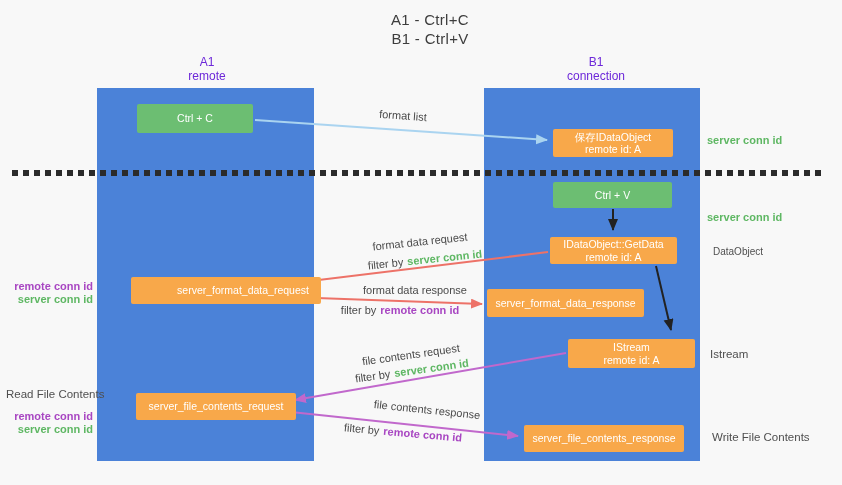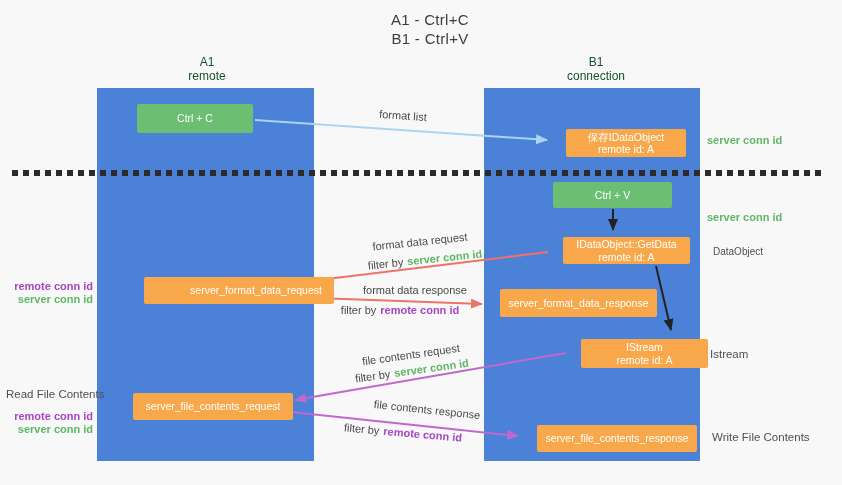--- a/index.html
+++ b/index.html
@@ -6,36 +6,36 @@
   .stage{
     position:relative;width:842px;height:485px;background:#f8f8f8;overflow:hidden;
     font-family:"Liberation Sans","DejaVu Sans",sans-serif;
   }
   .title{
     position:absolute;left:430px;top:10px;transform:translateX(-50%);
     text-align:center;font-size:15px;line-height:19px;color:#3d3d3d;letter-spacing:.3px;
   }
   .lifeline-header{
     position:absolute;transform:translateX(-50%);text-align:center;
-    font-size:12px;line-height:14px;color:#14532d;
+    font-size:12px;line-height:14px;color:#6d28d9;
   }
   .lifeline{position:absolute;top:88px;height:373px;background:#4b82d8;z-index:1;}
   .lifeline.left{left:97px;width:217px;}
   .lifeline.right{left:484px;width:216px;}
   .dotted-separator{
     position:absolute;left:12px;top:170px;width:812px;height:6px;z-index:2;
     background:repeating-linear-gradient(to right,#2b2b2b 0 6px,transparent 6px 11px);
   }
   .arrow-layer{position:absolute;left:0;top:0;z-index:3;pointer-events:none;}
   .node{
     position:absolute;z-index:4;display:flex;flex-direction:column;align-items:center;justify-content:center;
     color:#ffffff;font-size:10.5px;line-height:12.5px;text-align:center;white-space:nowrap;border-radius:2px;
   }
   .node.green{background:#6cbe72;}
-  .node.orange{background:#f8a84a;margin-left:13px;}
+  .node.orange{background:#f8a84a;}
   .lbl{position:absolute;z-index:5;font-size:11px;line-height:13px;color:#4a4a4a;white-space:nowrap;}
   .lbl.centered{transform:translate(-50%,-50%);}
   .lbl .fb{margin-right:4px;}
   .green-text{color:#5eb763;font-weight:bold;}
   .purple-text{color:#a846c2;font-weight:bold;}
   .gray-text{color:#4f4f4f;}
   .right-align{left:0;width:93px;text-align:right;}
 </style>
 </head>
 <body>
@@ -109,21 +109,21 @@
 
   <div class="node orange" style="left:487px;top:289px;width:157px;height:28px;">
     <span>server_format_data_response</span>
   </div>
 
   <div class="node orange" style="left:568px;top:339px;width:127px;height:29px;">
     <span>IStream</span>
     <span>remote id: A</span>
   </div>
 
-  <div class="node orange" style="left:120px;top:393px;width:160px;height:27px;">
+  <div class="node orange" style="left:136px;top:393px;width:160px;height:27px;">
     <span>server_file_contents_request</span>
   </div>
 
   <div class="node orange" style="left:524px;top:425px;width:160px;height:27px;">
     <span>server_file_contents_response</span>
   </div>
 
   <div class="lbl centered" style="left:403px;top:116px;transform:translate(-50%,-50%) rotate(4deg);">format list</div>
 
   <div class="lbl centered" style="left:420px;top:242px;transform:translate(-50%,-50%) rotate(-6deg);">format data request</div>

